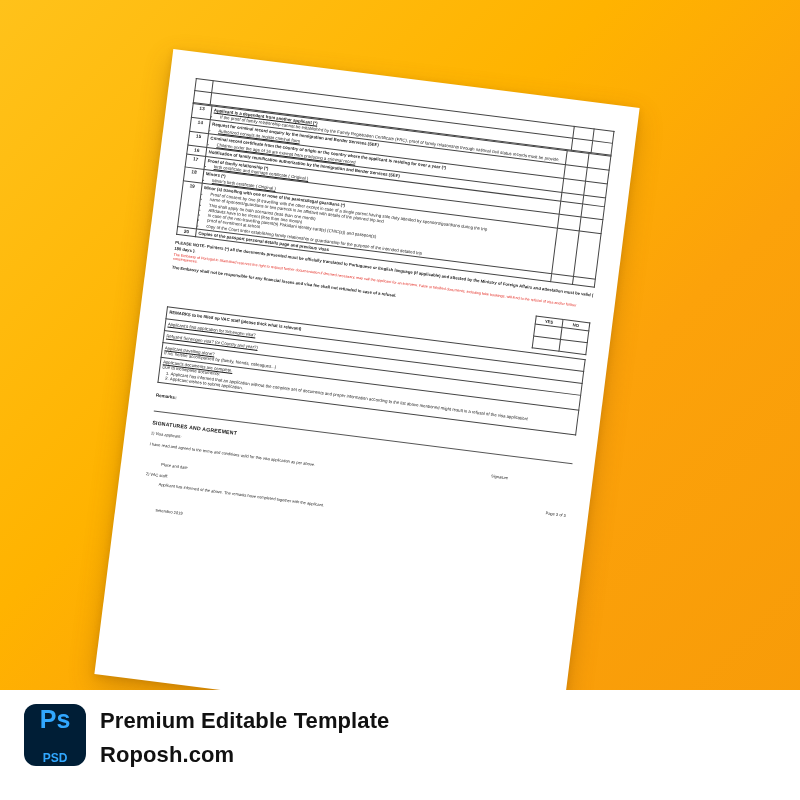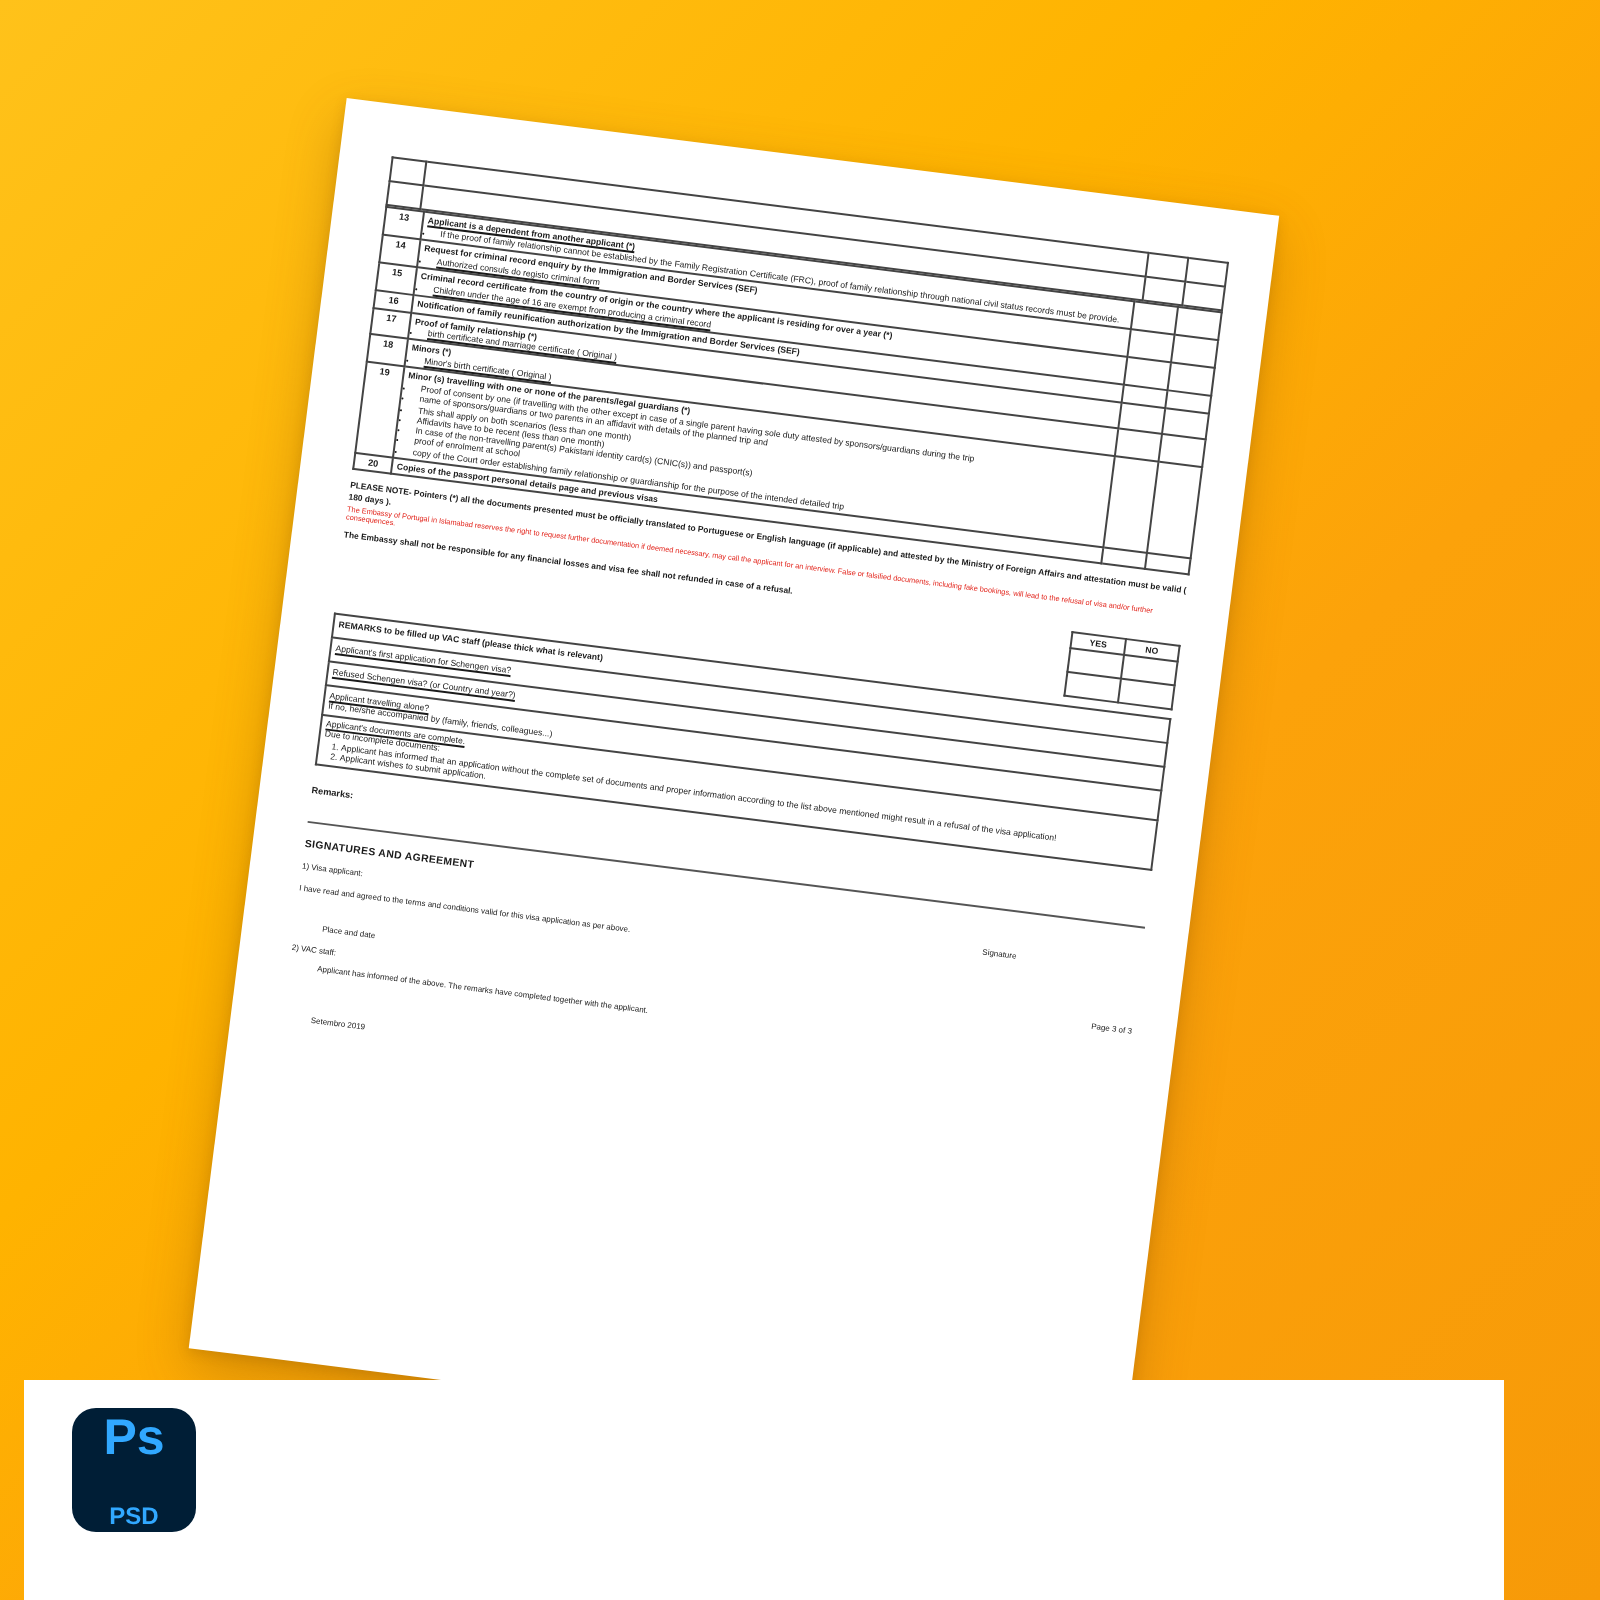--- a/index.html
+++ b/index.html
@@ -15,23 +15,23 @@
   }
   .stage {
     position: relative;
     width: 800px;
     height: 800px;
     background: linear-gradient(135deg, #ffc21a 0%, #ffb300 38%, #fca20a 62%, #f79a08 100%);
     overflow: hidden;
   }
   .footer-bar {
     position: absolute;
-    left: 12px;
+    left: 0;
     bottom: 0;
-    width: 740px;
+    width: 800px;
     height: 110px;
     background: #ffffff;
     z-index: 40;
   }
   .psd-badge {
     position: absolute;
     left: 24px;
     top: 14px;
     width: 62px;
     height: 62px;
@@ -422,15 +422,19 @@
 
       </div>
     </div>
   </div>
 
   <div class="footer-bar">
     <div class="psd-badge">
       <span class="ps-main">Ps</span>
       <span class="ps-sub">PSD</span>
     </div>
+    <div class="footer-text">
+      <div class="line1">Premium Editable Template</div>
+      <div class="line2">Roposh.com</div>
+    </div>
   </div>
 
 </div>
 
 </body></html>

